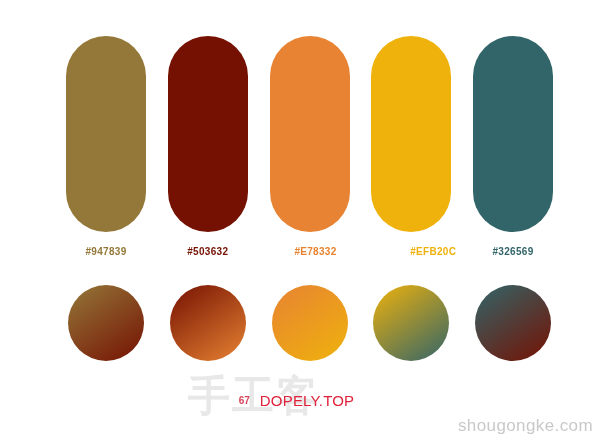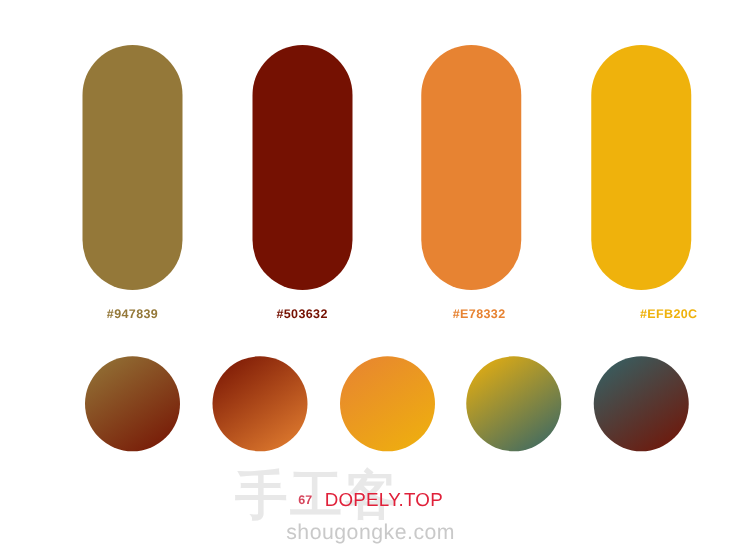--- a/index.html
+++ b/index.html
@@ -108,21 +108,21 @@
     font-size: 15px;
     font-weight: normal;
     letter-spacing: 0.2px;
     color: #e0213a;
   }
   .site-url {
     position: absolute;
     left: 0;
     top: 44px;
     width: 593px;
-    text-align: center;
+    text-align: right;
     font-size: 17px;
     color: #c9c9c9;
     letter-spacing: 0.4px;
   }
 </style>
 </head>
 <body>
 
 <div id="palette-page">
 
@@ -141,20 +141,24 @@
     <div class="swatch-col">
       <div class="capsule" style="background: rgb(231, 131, 50);"></div>
       <div class="hex-label" style="color: rgb(231, 131, 50); margin-left: 12px;">#E78332</div>
     </div>
 
     <div class="swatch-col">
       <div class="capsule" style="background: rgb(239, 178, 12);"></div>
       <div class="hex-label" style="color: rgb(239, 178, 12); margin-left: 44px;">#EFB20C</div>
     </div>
 
+    <div class="swatch-col">
+      <div class="capsule" style="background: rgb(50, 101, 105);"></div>
+      <div class="hex-label" style="color: rgb(50, 101, 105);">#326569</div>
+    </div>
 
   </div>
 
   <div class="circle-row">
     <div class="circle-cell">
       <div class="circle" style="background: linear-gradient(145deg, rgb(148, 120, 57) 0%, rgb(117, 17, 2) 100%);"></div>
     </div>
     <div class="circle-cell">
       <div class="circle" style="background: linear-gradient(145deg, rgb(117, 17, 2) 0%, rgb(231, 131, 50) 100%);"></div>
     </div>

